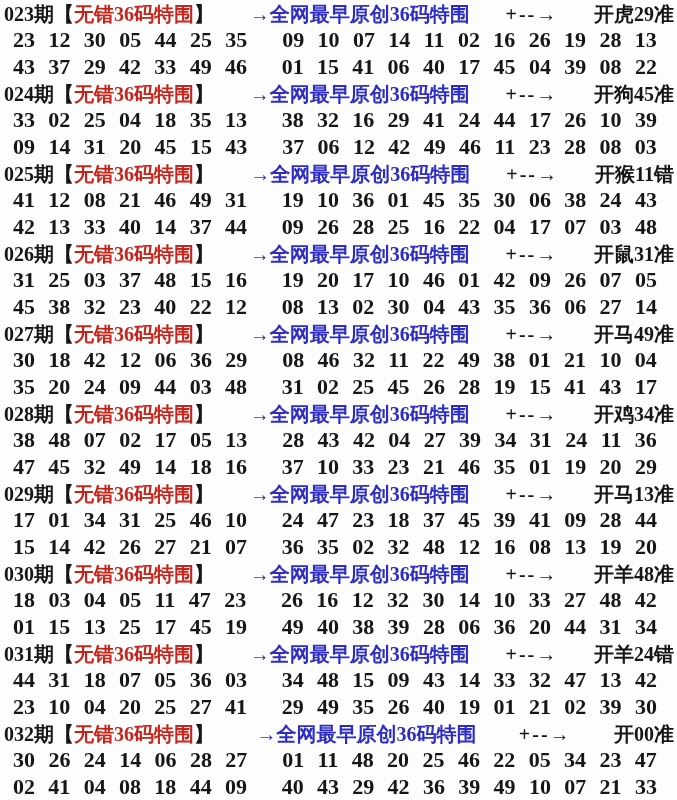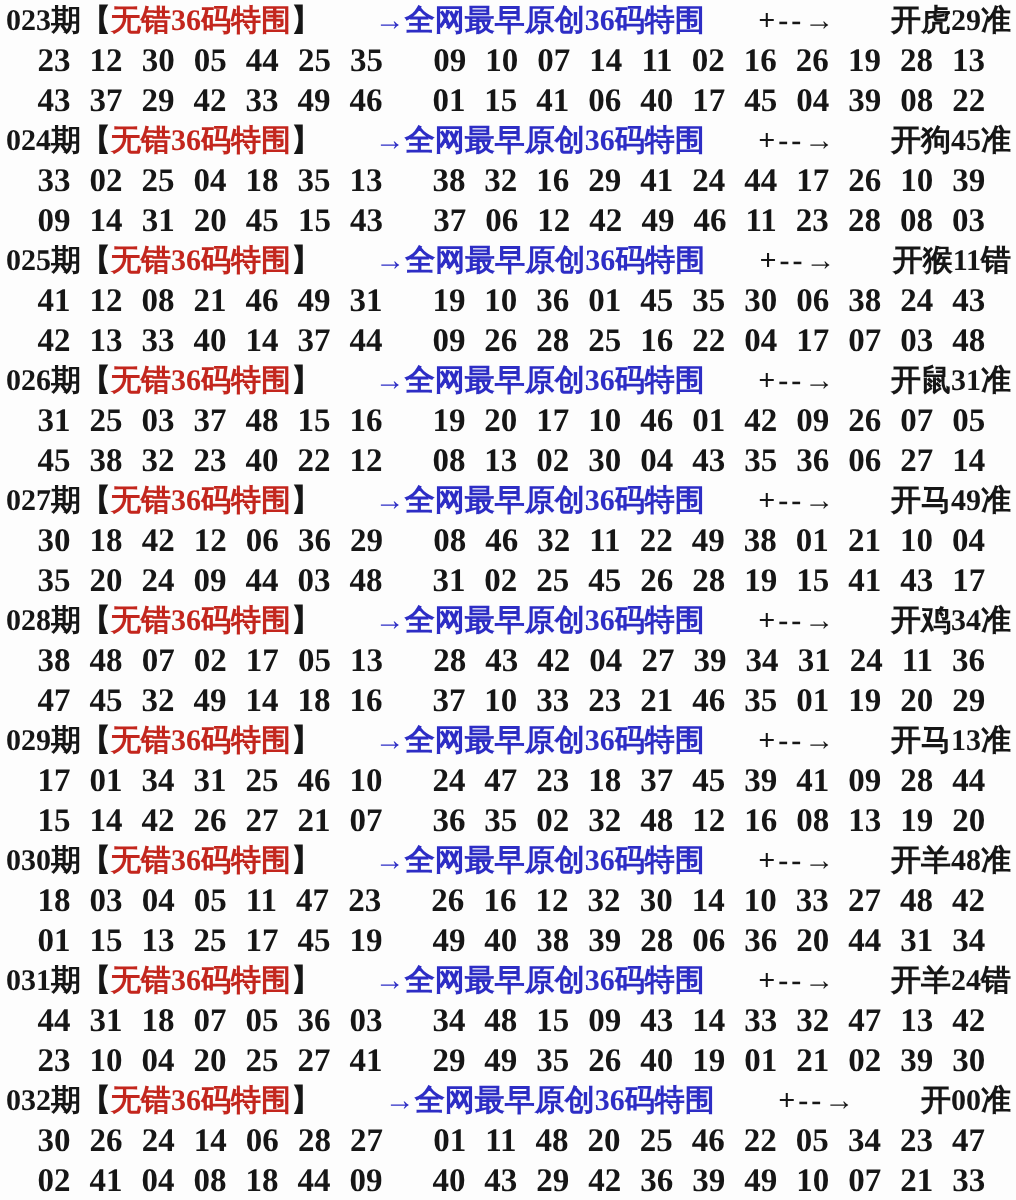--- a/index.html
+++ b/index.html
@@ -27,21 +27,21 @@
     white-space: nowrap;
   }
   .header-left { display: inline-flex; align-items: baseline; }
   .red  { color: var(--red, #c3261d); }
   .blue { color: var(--blue, #2d2dc5); }
   .connector { letter-spacing: 2px; }
   .num-row {
     display: flex;
     justify-content: space-between;
     align-items: center;
-    padding: 0 20px 0 25px;
+    padding: 0 20px 0 13px;
     height: 27px;
     line-height: 27px;
     font-size: 22px;
     font-weight: bold;
   }
   .num { display: inline-block; }
   .group-gap { width: 8px; flex: 0 0 8px; }
 </style>
 </head>
 <body>

